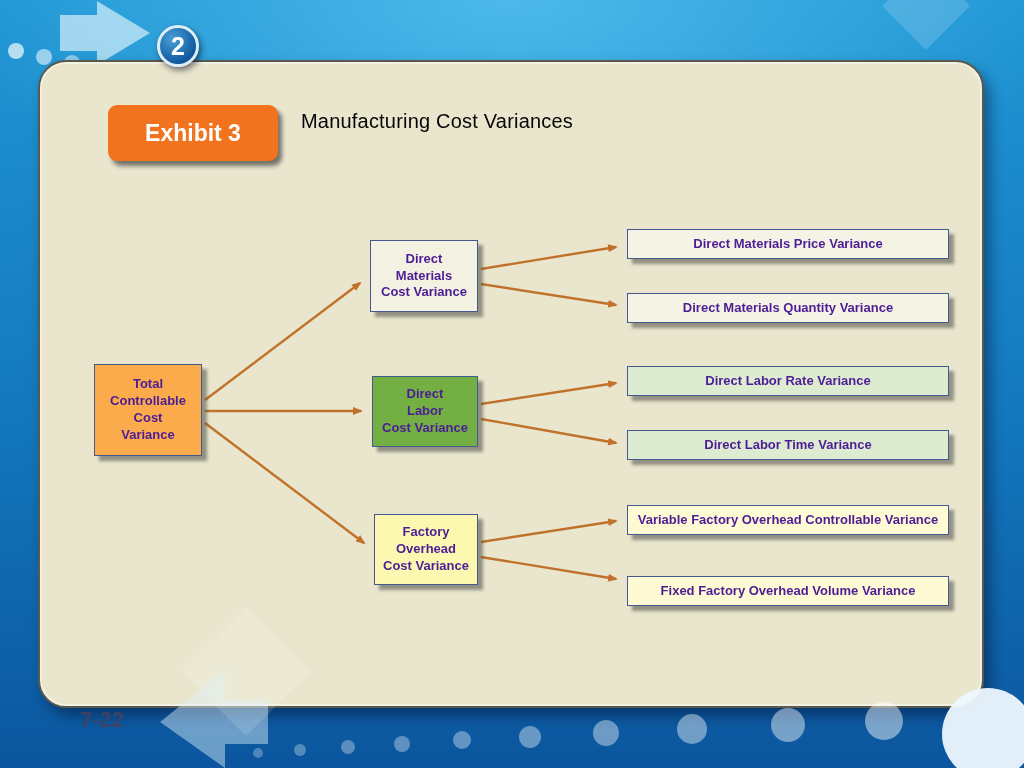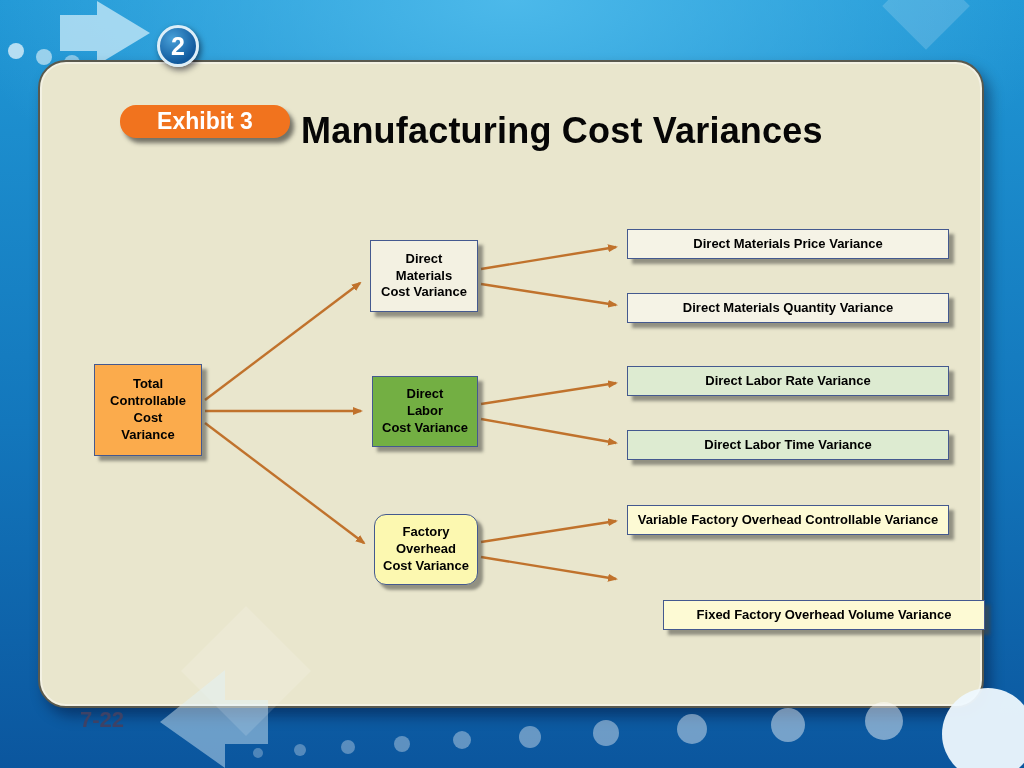--- a/index.html
+++ b/index.html
@@ -24,53 +24,53 @@
   .content { position:absolute; inset:0; z-index:4; }
 
   .step-badge {
     position:absolute; left:157px; top:25px; width:42px; height:42px; border-radius:50%;
     background:radial-gradient(circle at 35% 30%, #48a0d8 0%, #115a9e 70%, #0b4a88 100%);
     border:3px solid #ddeef8; color:#fff; font-size:25px; font-weight:bold;
     display:flex; align-items:center; justify-content:center;
     box-shadow:2px 3px 6px rgba(0,0,20,0.55);
   }
   .exhibit-badge {
-    position:absolute; left:120px; top:105px; width:170px; height:33px;
-    background:#f1731e; border-radius:16px; color:#fff; font-size:23px; font-weight:bold;
+    position:absolute; left:108px; top:105px; width:170px; height:56px;
+    background:#f1731e; border-radius:9px; color:#fff; font-size:23px; font-weight:bold;
     display:flex; align-items:center; justify-content:center;
     box-shadow:4px 5px 4px rgba(55,55,50,0.65);
   }
   .slide-title {
-    position:absolute; left:301px; top:110px; font-size:36px; font-weight:bold;
+    position:absolute; left:301px; top:110px; font-size:20px; font-weight:normal;
     color:#060606; letter-spacing:0.2px;
   }
   .page-number {
     position:absolute; left:80px; top:675px; font-size:22px; font-weight:bold; color:#3d4266;margin-top:32px;
   }
 
   .node, .leaf {
     position:absolute; display:flex; align-items:center; justify-content:center;
-    text-align:center; color:#000000; font-weight:bold;
+    text-align:center; color:#4c1d95; font-weight:bold;
     border:1px solid #44598f; box-shadow:5px 5px 3px rgba(75,75,70,0.55);
     white-space:pre-line;
   }
   .node { font-size:13px; line-height:1.3; }
   .leaf { font-size:13px; height:30px; width:322px; left:627px; line-height:1.1; padding:0 6px; }
 
   #node-total { left:94px;  top:364px; width:108px; height:92px; background:#fbab4c; }
   #node-dm    { left:370px; top:240px; width:108px; height:72px; background:#f3f1e2; }
   #node-dl    { left:372px; top:376px; width:106px; height:71px; background:#73af43; }
-  #node-foh   { left:374px; top:514px; width:104px; height:71px; background:#fcf8b0;border-radius:12px; }
+  #node-foh   { left:374px; top:514px; width:104px; height:71px; background:#fcf8b0; }
 
   #leaf-0 { top:229px; background:#f5f3e6; }
   #leaf-1 { top:293px; background:#f5f3e6; }
   #leaf-2 { top:366px; background:#ddebd1; }
   #leaf-3 { top:430px; background:#ddebd1; }
   #leaf-4 { top:505px; background:#fdfad4; }
-  #leaf-5 { top:600px; background:#fdfad4;margin-left:36px; }
+  #leaf-5 { top:576px; background:#fdfad4; }
 
   .arrow-layer { position:absolute; inset:0; width:1024px; height:768px; }
 </style>
 </head>
 <body>
 
 <div class="stage">
 
   <svg class="decor decor-top" width="1024" height="768" viewBox="0 0 1024 768">
     <circle cx="16" cy="51" r="8" fill="#e8f6fc" opacity="0.75"></circle>

